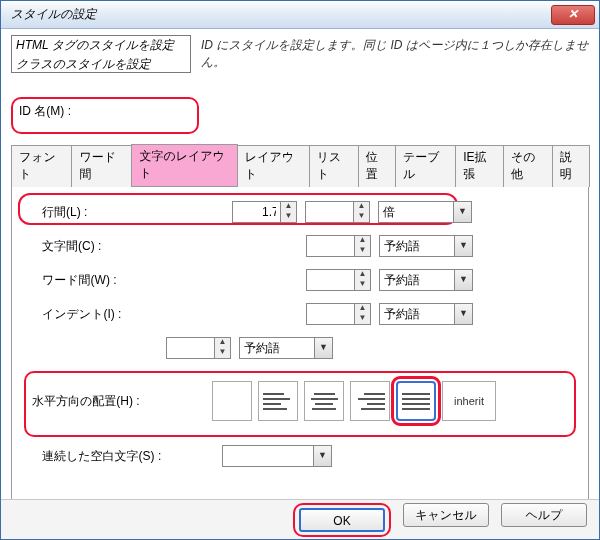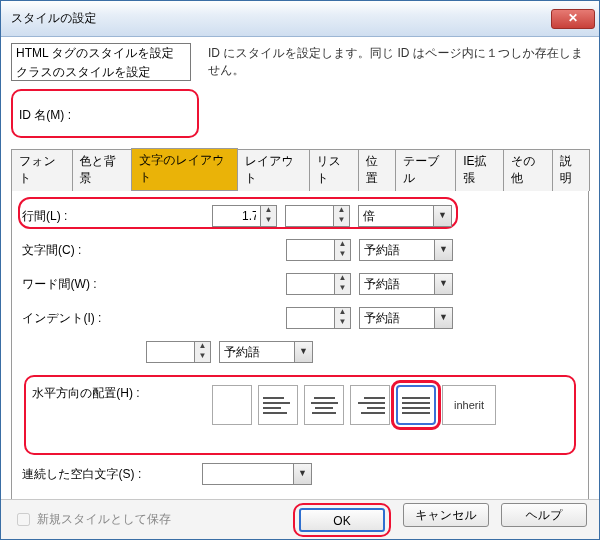--- a/index.html
+++ b/index.html
@@ -1,48 +1,48 @@
 <!DOCTYPE html>
 <html><head>
 <meta charset="utf-8">
 <style>
   * { box-sizing: border-box; font-family: "MS PGothic","Meiryo",sans-serif; font-size: 12px; }
   body { margin: 0; background:#bfc7cf; width:600px; height:540px; overflow:hidden; }
   .window { position:absolute; left:0; top:0; width:600px; height:540px; background:#fff; border:1px solid #3a6ea5; box-shadow:0 0 8px rgba(0,0,0,.3); }
-  .titlebar { height:36px; background:linear-gradient(#fdfefe,#e6eef7 40%,#cfdef0); display:flex; align-items:center; padding:0 4px 0 10px; border-bottom:1px solid #9cb6d4; }
+  .titlebar { height:28px; background:linear-gradient(#fdfefe,#e6eef7 40%,#cfdef0); display:flex; align-items:center; padding:0 4px 0 10px; border-bottom:1px solid #9cb6d4;font-style:italic; }
   .titlebar .title { flex:1; color:#000; }
   .close-btn { width:44px; height:20px; background:linear-gradient(#e67a73,#c8413a); border:1px solid #9b2e28; border-radius:3px; color:#fff; text-align:center; line-height:17px; font-weight:bold; }
   .body { padding:6px 10px 10px 10px; }
-  .toprow { display:flex; gap:17px; }
+  .toprow { display:flex; gap:10px;font-style:italic; }
   .listbox { width:180px; height:38px; border:1px solid #7a7a7a; background:#fff; overflow:hidden; }
   .lb-item { padding:1px 4px; white-space:nowrap; }
   .hint { flex:1; padding-top:2px; color:#333; line-height:1.4; }
   .hl-red { border:2px solid #e13; border-radius:10px; }
-  .id-group { margin-top:8px; padding:16px 6px 8px 6px; width:188px; }
+  .id-group { margin-top:24px; padding:4px 6px 8px 6px; width:188px; }
   .id-label { display:block; margin-bottom:4px; }
   .id-input { width:172px; height:18px; border:1px solid #999; padding:0 3px; color:#000; background:#fff; }
 
   .tabs { margin-top:10px; border-bottom:1px solid #9a9a9a; display:flex; }
   .tab { border:1px solid #9a9a9a; border-bottom:none; background:#f3f3f3; padding:3px 7px; margin-right:-1px; position:relative; top:1px; cursor:default; }
-  .tab.active { background:#eab308; top:0; padding-bottom:4px; }
+  .tab.active { background:#f9a8d4; top:0; padding-bottom:4px; }
 
   .pane { border:1px solid #9a9a9a; border-top:none; padding:14px 10px 10px 10px; height:316px; position:relative; }
-  .row { display:flex; align-items:center; margin-bottom:12px; }
+  .row { display:flex; align-items:center; margin-bottom:12px;margin-left:20px; }
   .row .lbl { width:140px; }
   .spin { display:inline-flex; align-items:stretch; height:22px; }
   .spin input { width:86px; border:1px solid #888; border-right:none; padding:0 4px; text-align:right; background:#fff; }
   .spin .arrows { width:17px; border:1px solid #888; background:#efefef; display:flex; flex-direction:column; }
   .spin .arrows div { flex:1; text-align:center; line-height:8px; font-size:8px; color:#444; }
   .combo { position:relative; display:inline-block; }
   .combo input { height:22px; border:1px solid #888; padding:0 4px; background:#fff; }
   .combo .arrow { position:absolute; right:1px; top:1px; bottom:1px; width:18px; background:linear-gradient(#f5f5f5,#dcdcdc); border-left:1px solid #888; text-align:center; line-height:18px; font-size:9px; color:#333; }
   .combo.w-sm input { width:94px; }
   .combo.w-md input { width:110px; }
 
-  .align-row { align-items:flex-start; padding:8px 6px 28px 6px; }
+  .align-row { align-items:center; padding:8px 6px 14px 6px; }
   .align-opts { display:flex; gap:0; border:0; }
   .aopt { width:40px; height:40px; border:1px solid #aaa; margin-right:6px; background:#fff; display:flex; flex-direction:column; justify-content:center; padding:4px; gap:3px; }
   .aopt span { height:2px; background:#555; display:block; }
   .aopt.jl span:nth-child(1){width:70%} .aopt.jl span:nth-child(2){width:90%} .aopt.jl span:nth-child(3){width:60%} .aopt.jl span:nth-child(4){width:80%}
   .aopt.jc span{margin:0 auto} .aopt.jc span:nth-child(1){width:70%} .aopt.jc span:nth-child(2){width:90%} .aopt.jc span:nth-child(3){width:60%} .aopt.jc span:nth-child(4){width:80%}
   .aopt.jr span{margin-left:auto} .aopt.jr span:nth-child(1){width:70%} .aopt.jr span:nth-child(2){width:90%} .aopt.jr span:nth-child(3){width:60%} .aopt.jr span:nth-child(4){width:80%}
   .aopt.jj span{width:100%}
   .aopt.sel { border:2px solid #3b6fd6; }
   .aopt.hl { outline:3px solid #e13; outline-offset:2px; border-radius:4px; }
   .inherit { width:54px; font-size:11px; align-items:center; justify-content:center; color:#333; }
@@ -75,21 +75,21 @@
       </div>
       <div class="hint">ID にスタイルを設定します。同じ ID はページ内に１つしか存在しません。</div>
     </div>
 
     <div class="id-group hl-red">
       <span class="id-label">ID 名(M) :</span>
     </div>
 
     <div class="tabs">
       <div class="tab">フォント</div>
-      <div class="tab">色と背景</div>
+      <div class="tab">ワード間</div>
       <div class="tab active">文字のレイアウト</div>
       <div class="tab">レイアウト</div>
       <div class="tab">リスト</div>
       <div class="tab">位置</div>
       <div class="tab">テーブル</div>
       <div class="tab">IE拡張</div>
       <div class="tab">その他</div>
       <div class="tab">説明</div>
     </div>
 
@@ -230,24 +230,20 @@
         <div style="width:40px"></div>
         <div class="combo w-md">
           <input value="" style="">
           <div class="arrow">▼</div>
         </div>
       </div>
     </div>
   </div>
 
   <div class="footer">
-    <label class="chk">
-      <input type="checkbox" disabled="" style="">
-      <span>新規スタイルとして保存</span>
-    </label>
     <div class="btns">
       <span class="ok-hl">
         <div class="btn def">OK</div>
       </span>
       <div class="btn">キャンセル</div>
       <div class="btn">ヘルプ</div>
     </div>
   </div>
 </div>
 

